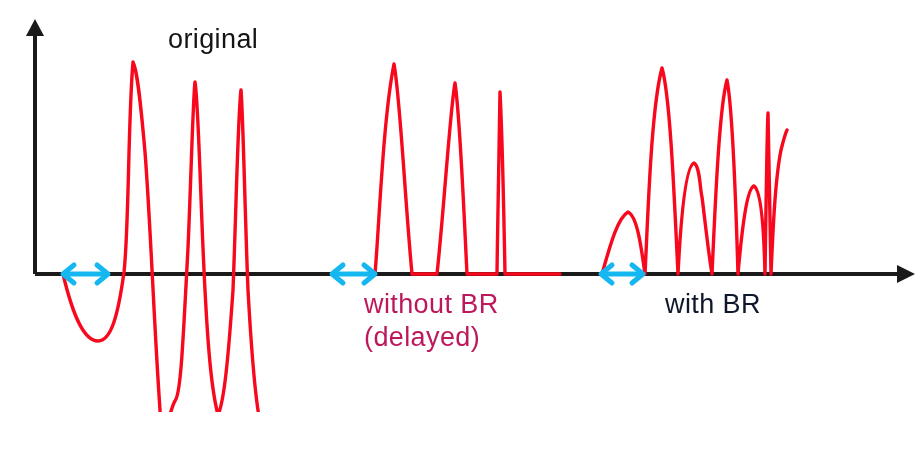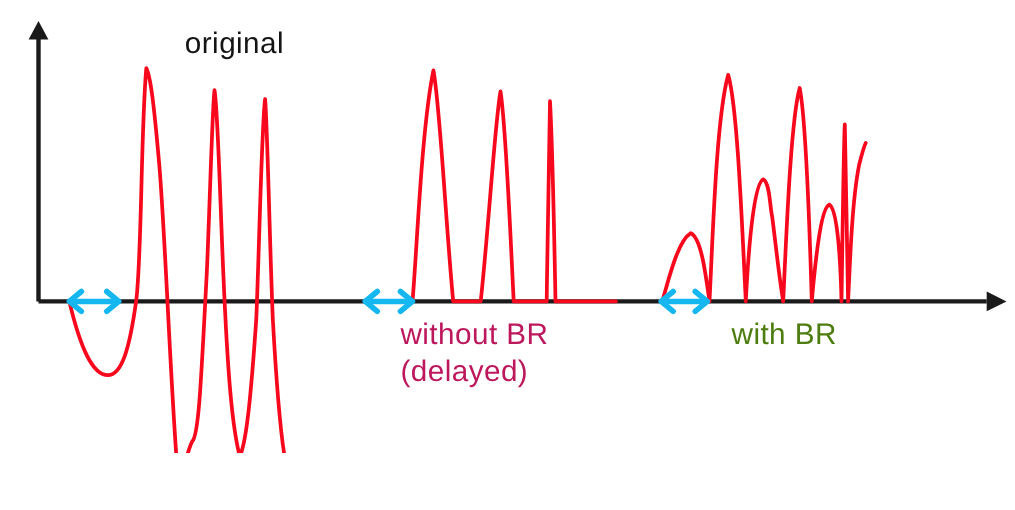--- a/index.html
+++ b/index.html
@@ -103,15 +103,15 @@
       <polyline class="measure-head" points="632,265 643,274 632,283" stroke="#15b7f0"></polyline>
     </g>
 
   </svg>
 
   <div class="fig-label" id="label-original" style="color: rgb(20, 20, 20);">original</div>
 
   <div class="fig-label" id="label-without" style="color: #be185d;">without BR
 (delayed)</div>
 
-  <div class="fig-label" id="label-with" style="color: #4d7c0f;">with BR</div>
+  <div class="fig-label" id="label-with" style="color: #0f172a;">with BR</div>
 
 </div>
 
 </body></html>

